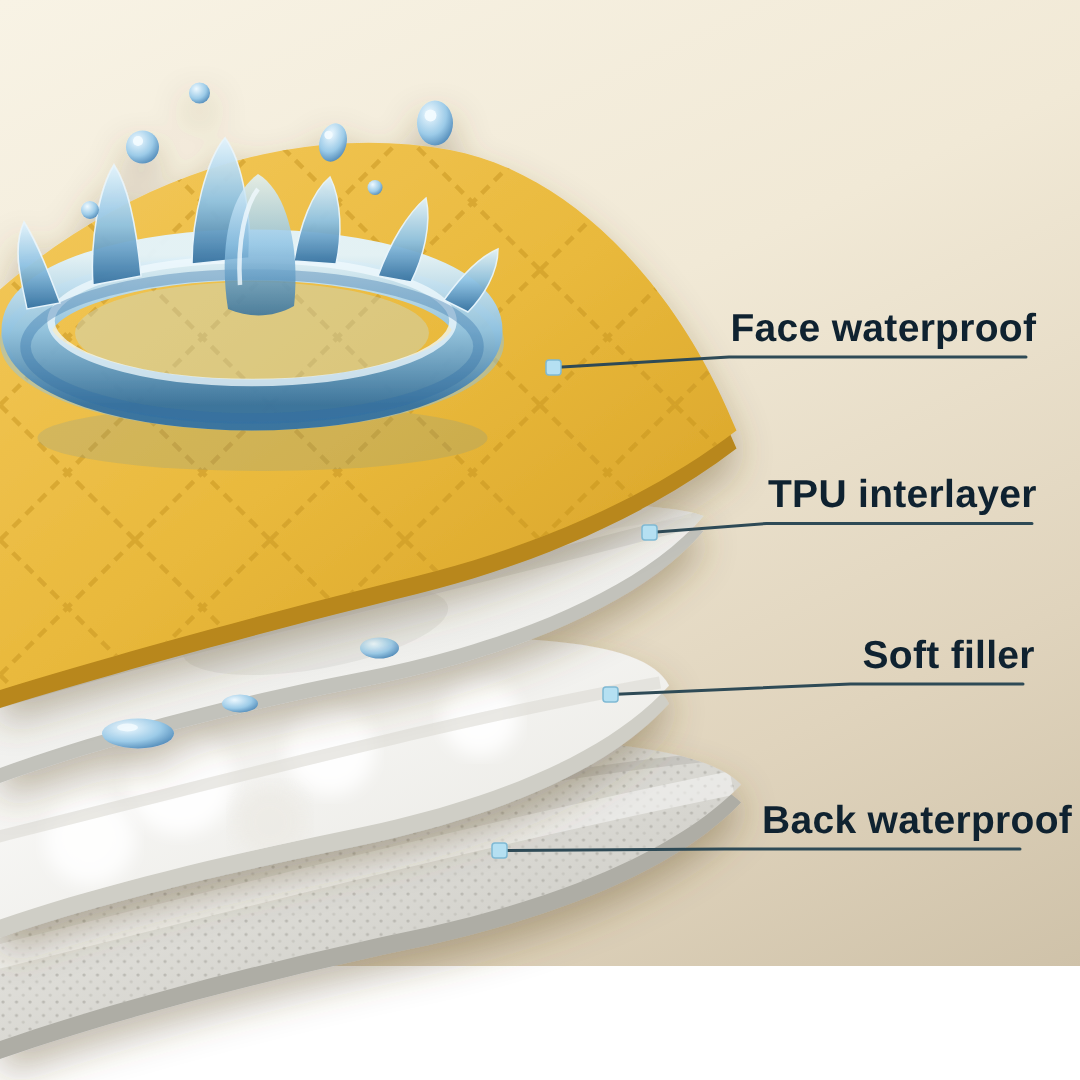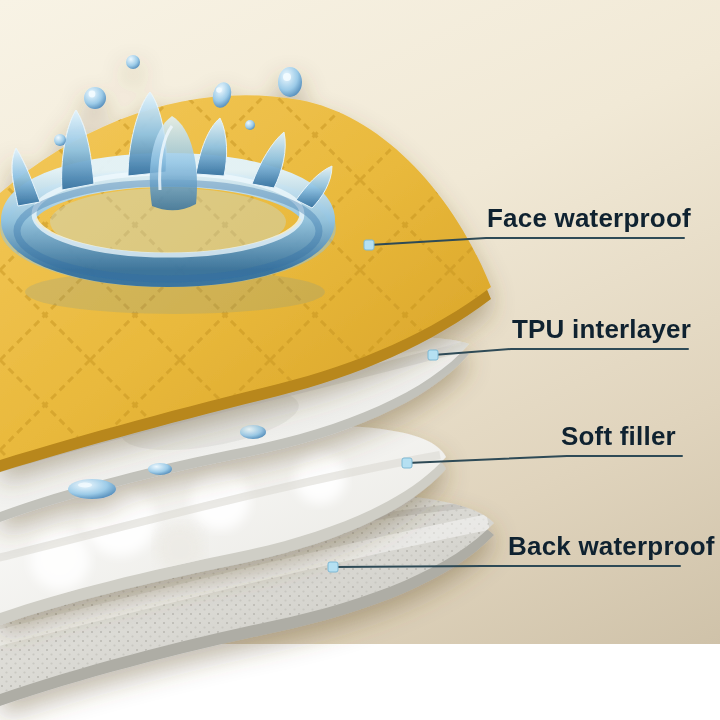--- a/index.html
+++ b/index.html
@@ -165,16 +165,16 @@
     <g fill="#b5e0f2" stroke="#7fb9d4" stroke-width="1">
       <rect x="364" y="240" width="10" height="10" rx="2"></rect>
       <rect x="428" y="350" width="10" height="10" rx="2"></rect>
       <rect x="402" y="458" width="10" height="10" rx="2"></rect>
       <rect x="328" y="562" width="10" height="10" rx="2"></rect>
     </g>
   </svg>
 
   <div class="layer-label" style="left:487px;top:203px;">Face waterproof</div>
   <div class="layer-label" style="left:512px;top:314px;">TPU interlayer</div>
-  <div class="layer-label" style="left:561px;top:421px;text-align:right;">Soft filler</div>
+  <div class="layer-label" style="left:575px;top:421px;text-align:right;">Soft filler</div>
   <div class="layer-label" style="left:508px;top:531px;">Back waterproof</div>
 
 </div>
 
 </body></html>

